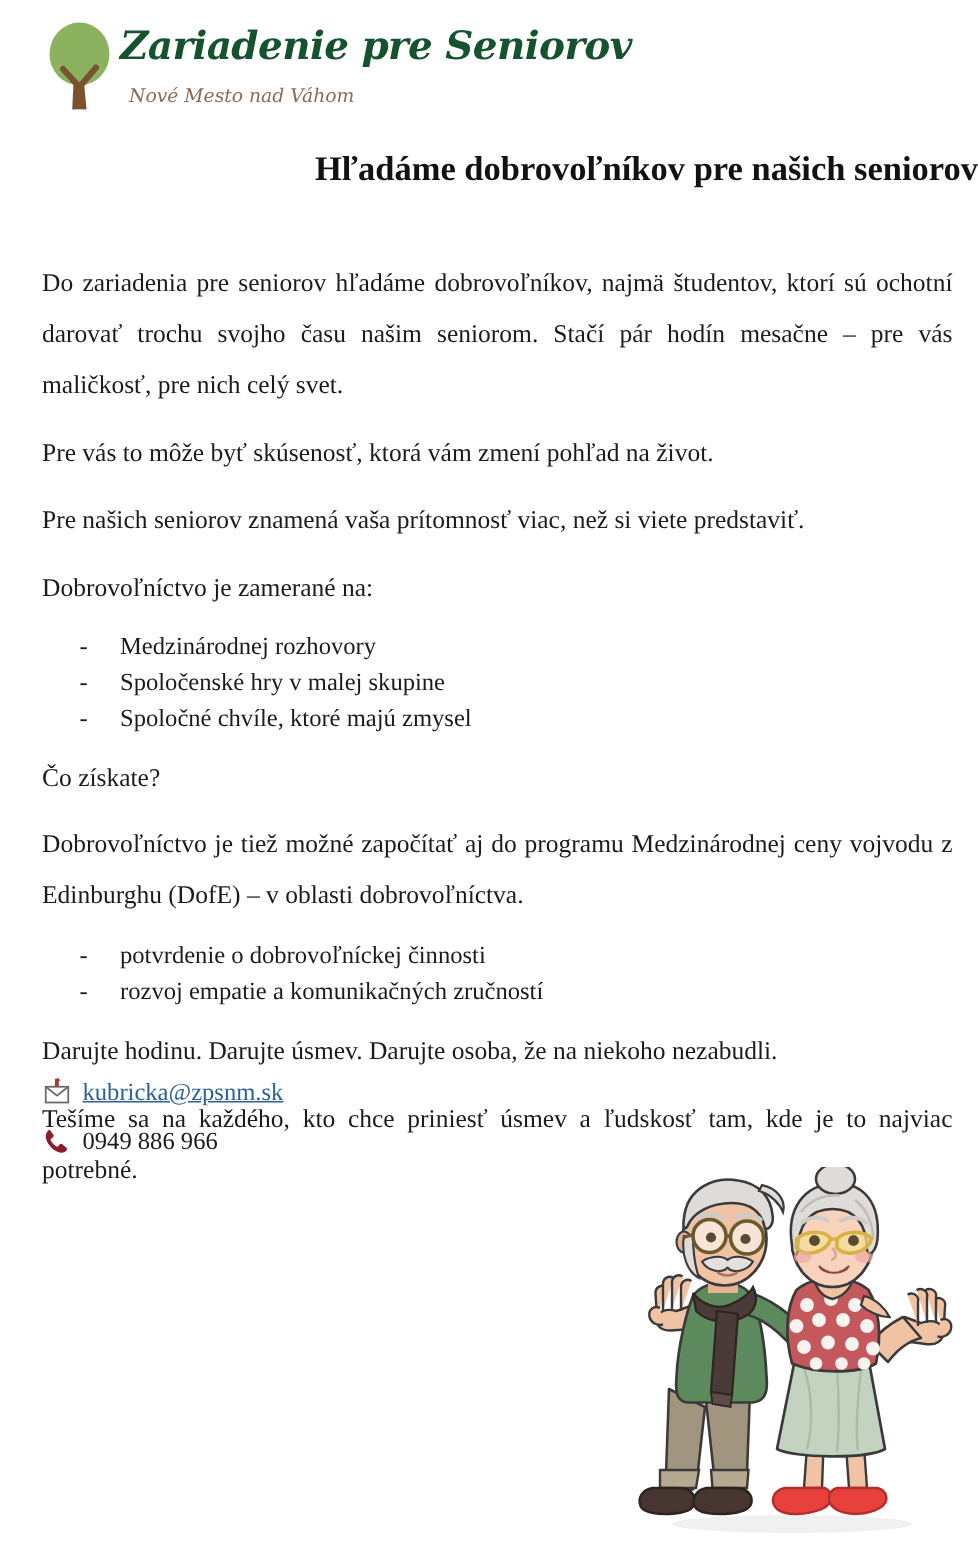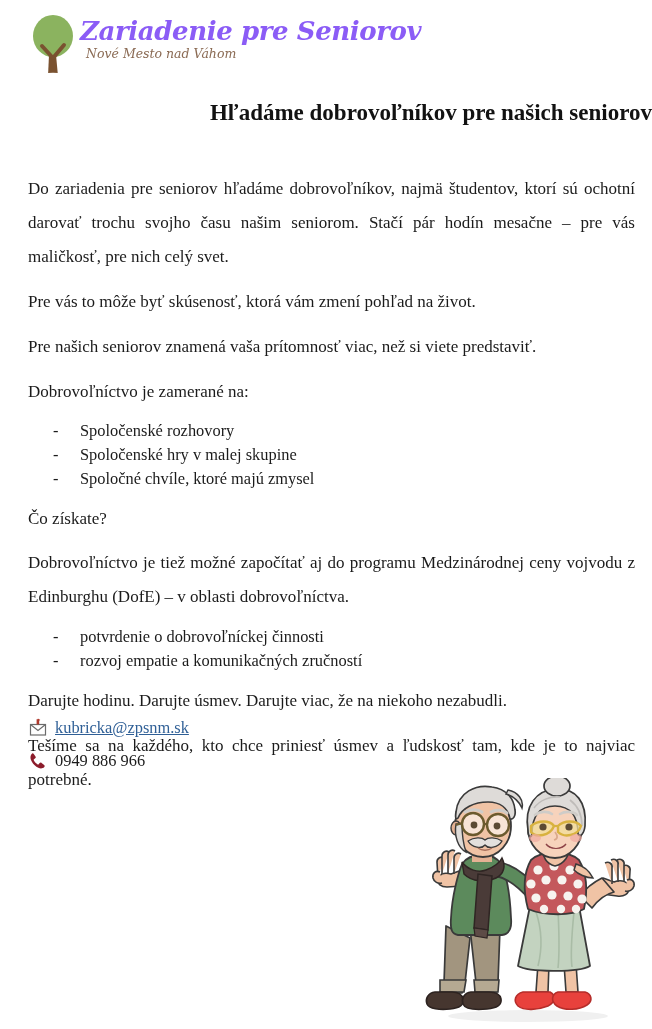--- a/index.html
+++ b/index.html
@@ -36,31 +36,31 @@
     left: 62px;
     top: 4px;
     width: 240px;
   }
   .logo-title {
     font-family: "DejaVu Serif", serif;
     font-style: italic;
     font-weight: bold;
     font-size: 26px;
     line-height: 30px;
-    color: #8b5cf6;
+    color: #14532d;
     letter-spacing: -0.4px;
     white-space: nowrap;
   }
   .logo-sub {
     font-family: "DejaVu Serif", serif;
     font-style: italic;
     font-size: 12.5px;
     line-height: 16px;
     color: #8a6a53;
-    margin-top: 0;
+    margin-top: 10px;
     margin-left: 6px;
     white-space: nowrap;
   }
 
   
   .doc-heading {
     position: absolute;
     left: 0;
     top: 99px;
     width: 652px;
@@ -173,21 +173,21 @@
 
   <p class="para">Pre vás to môže byť skúsenosť, ktorá vám zmení pohľad na život.</p>
 
   <p class="para">Pre našich seniorov znamená vaša prítomnosť viac, než si viete predstaviť.</p>
 
   <p class="para tight">Dobrovoľníctvo je zamerané na:</p>
 
   <ul class="dash-list">
     <li>
       <span class="dash-marker">-</span>
-      <span>Spoločenské rozhovory</span>
+      <span>Medzinárodnej rozhovory</span>
     </li>
     <li>
       <span class="dash-marker">-</span>
       <span>Spoločenské hry v malej skupine</span>
     </li>
     <li>
       <span class="dash-marker">-</span>
       <span>Spoločné chvíle, ktoré majú zmysel</span>
     </li>
   </ul>
@@ -200,21 +200,21 @@
     <li>
       <span class="dash-marker">-</span>
       <span>potvrdenie o dobrovoľníckej činnosti</span>
     </li>
     <li>
       <span class="dash-marker">-</span>
       <span>rozvoj empatie a komunikačných zručností</span>
     </li>
   </ul>
 
-  <p class="para">Darujte hodinu. Darujte úsmev. Darujte viac, že na niekoho nezabudli.</p>
+  <p class="para">Darujte hodinu. Darujte úsmev. Darujte osoba, že na niekoho nezabudli.</p>
 
   <p class="para">Tešíme sa na každého, kto chce priniesť úsmev a ľudskosť tam, kde je to najviac potrebné.</p>
 </div>
 
 <div class="contact">
 
   <div class="contact-row">
     <svg class="contact-icon" viewBox="0 0 20 20">
       <rect x="2.5" y="6.5" width="15" height="10.5" fill="#ffffff" stroke="#6b6b6b" stroke-width="1.2"></rect>
       <path d="M2.5 6.5 L10 12.4 L17.5 6.5" fill="none" stroke="#6b6b6b" stroke-width="1.2"></path>

